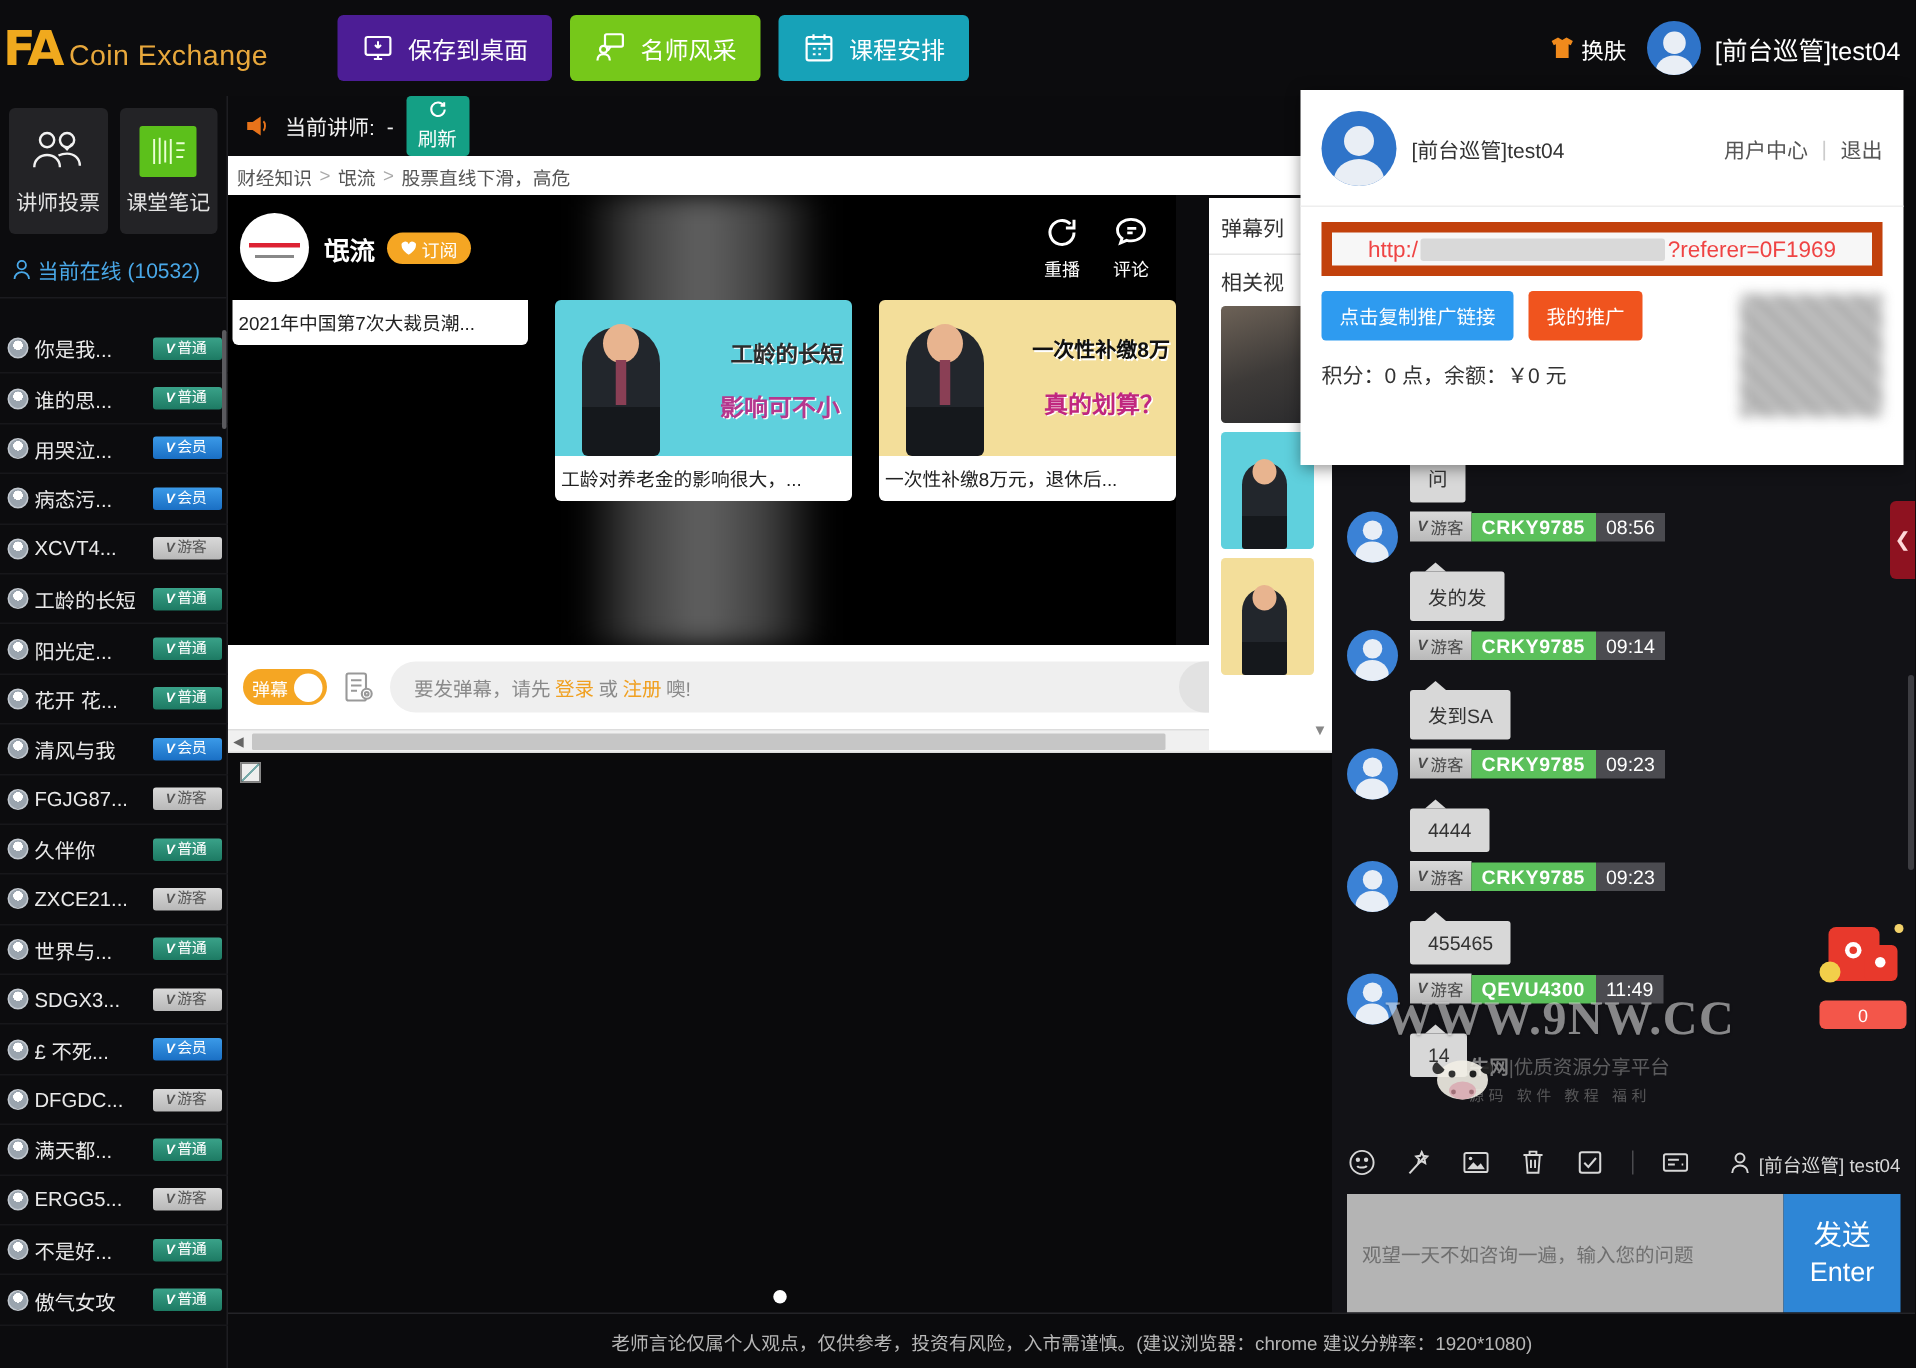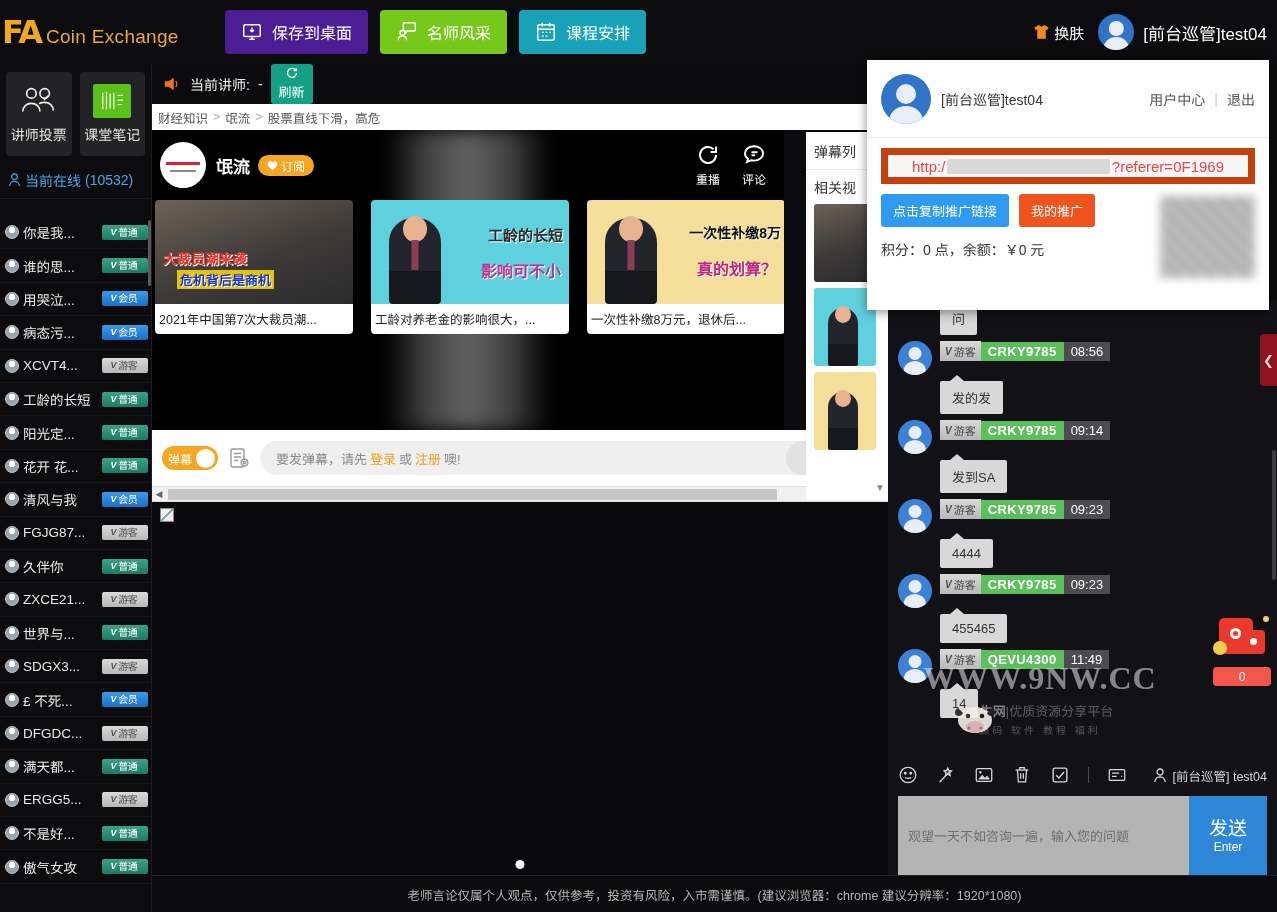--- a/index.html
+++ b/index.html
@@ -352,21 +352,21 @@
     flex:1; height:80px; background:#b4b4b4; border:none; resize:none;
     font-size:13px; color:#6b6b6b; padding:30px 10px 0 10px;
     font-family:"Liberation Sans",sans-serif;
   }
   .chat-input::placeholder{ color:#6f6f6f; }
   .chat-send{
     width:78px; height:80px; background:#2e86d6; color:#fff; border:none; cursor:pointer;
     display:flex; flex-direction:column; align-items:center; justify-content:center; line-height:1.25;
   }
   .chat-send .l1{ font-size:19px; }
-  .chat-send .l2{ font-size:12px; }
+  .chat-send .l2{ font-size:18px; }
 
   
   .wm{
     position:absolute; left:905px; top:660px; width:270px; pointer-events:none; z-index:30;
     text-align:center; opacity:.55;
   }
   .wm .big{
     font-size:32px; color:#e8e8e8; font-weight:bold; letter-spacing:1px;
     font-family:"Liberation Serif",serif; text-shadow:0 1px 2px rgba(0,0,0,.6);
   }
@@ -717,24 +717,20 @@
               <path d="M12 3.2c5 0 9 3.2 9 7.2s-4 7.2-9 7.2c-1 0-2-.13-2.9-.37L5 19l1-3.1C4.1 14.6 3 12.8 3 10.4c0-4 4-7.2 9-7.2z"></path>
               <path d="M9.5 9.2h6M9.5 12.2h3.6"></path>
             </svg>
             <span>评论</span>
           </div>
         </div>
       </div>
 
       <div class="cards">
         <div class="card">
-          <div class="thumb th1">
-            <div class="th-t1">大裁员潮来袭</div>
-            <div class="th-t2">危机背后是商机</div>
-          </div>
           <div class="cap">2021年中国第7次大裁员潮...</div>
         </div>
 
         <div class="card">
           <div class="thumb th2">
             <div class="person"></div>
             <div class="th-hd">工龄的长短</div>
             <div class="th-hd2">影响可不小</div>
           </div>
           <div class="cap">工龄对养老金的影响很大，...</div>

